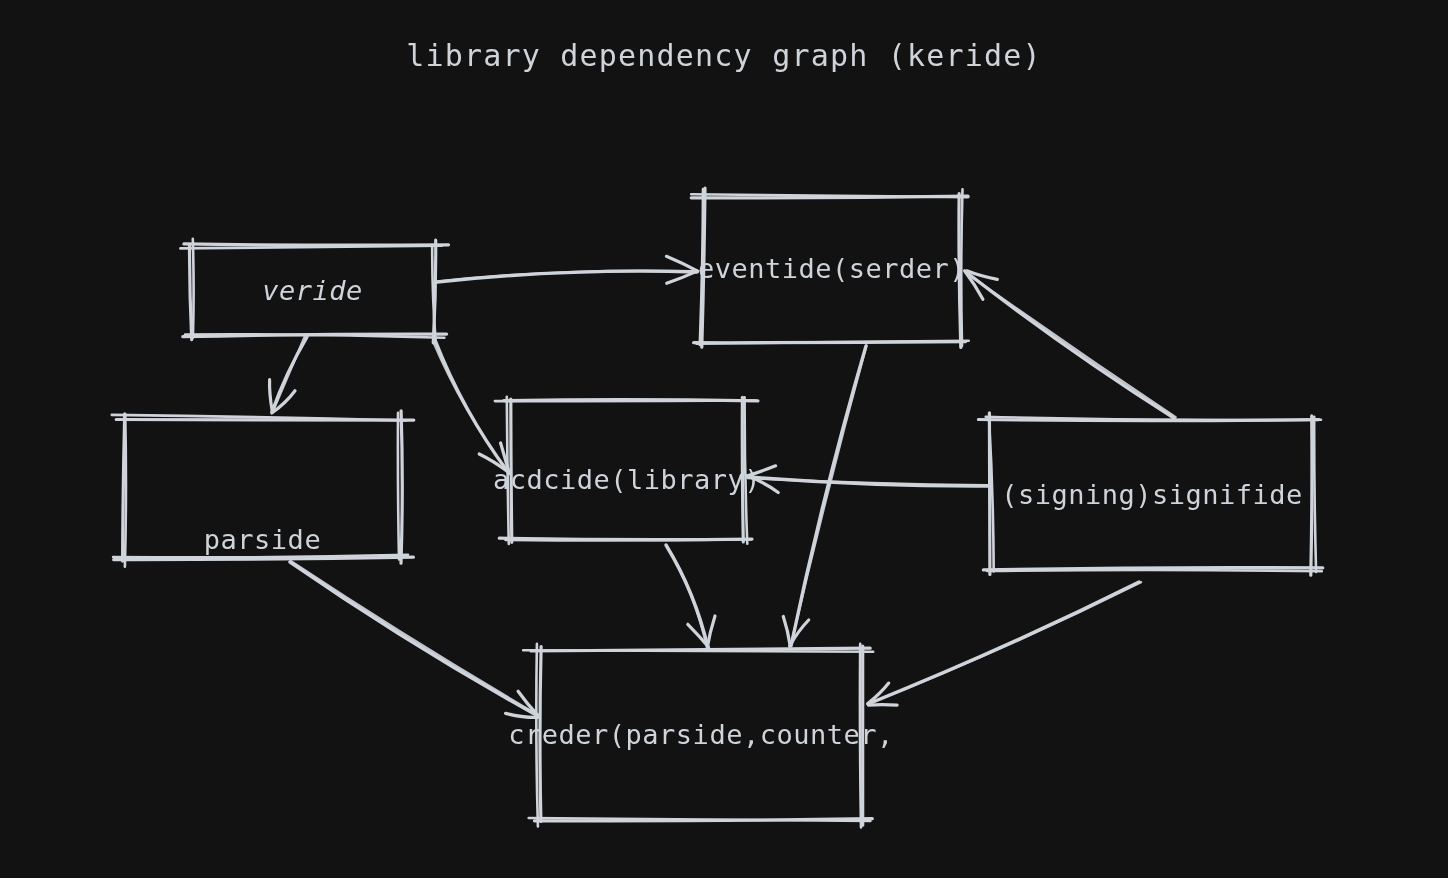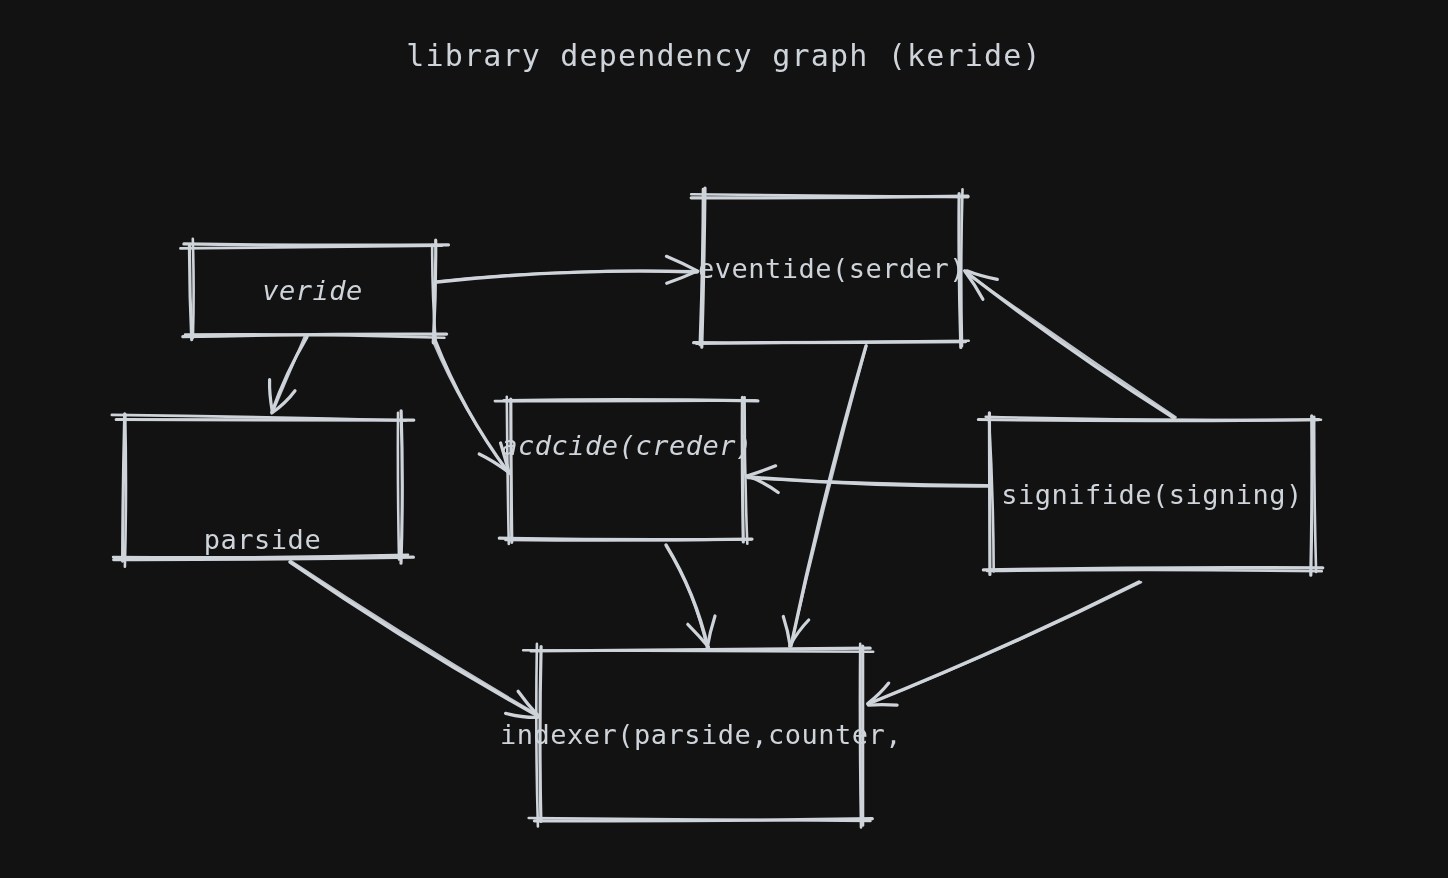--- a/index.html
+++ b/index.html
@@ -182,18 +182,18 @@
           <path d="M 537.5 714.9 Q 527.5 704.5 518.1 691.3" stroke-width="3.2"></path>
           <path d="M 537.6 717.4 Q 522.2 717.8 505.6 713.4" stroke-width="3.2"></path>
         </g>
       </g>
   </svg>
 
   <div id="labels">
       <div class="node-label" style="left: 190px; top: 246px; width: 245px; height: 90px; font-style: italic;"><span>veride</span></div>
       <div class="node-label" style="left: 703px; top: 196px; width: 258px; height: 146px;"><span>eventide</span><span>(serder)</span></div>
       <div class="node-label" style="left: 124px; top: 418px; width: 277px; height: 140px; align-items: flex-end;"><span>parside</span></div>
-      <div class="node-label" style="left: 510px; top: 378px; width: 234px; height: 136px; font-style: italic;"><span>acdcide</span><span>(creder)</span></div>
-      <div class="node-label" style="left: 991px; top: 420px; width: 322px; height: 150px;"><span>signifide</span><span>(signing)</span></div>
-      <div class="node-label" style="left: 540px; top: 650px; width: 322px; height: 170px;"><span>indexer</span><span>(parside,</span><span>counter,</span></div>
+      <div class="node-label" style="left: 510px; top: 412px; width: 234px; height: 136px;"><span>acdcide</span><span>(library)</span></div>
+      <div class="node-label" style="left: 991px; top: 420px; width: 322px; height: 150px;"><span>(signing)</span><span>signifide</span></div>
+      <div class="node-label" style="left: 540px; top: 650px; width: 322px; height: 170px;"><span>creder</span><span>(parside,</span><span>counter,</span></div>
     </div>
 
 </div>
 
 </body></html>

